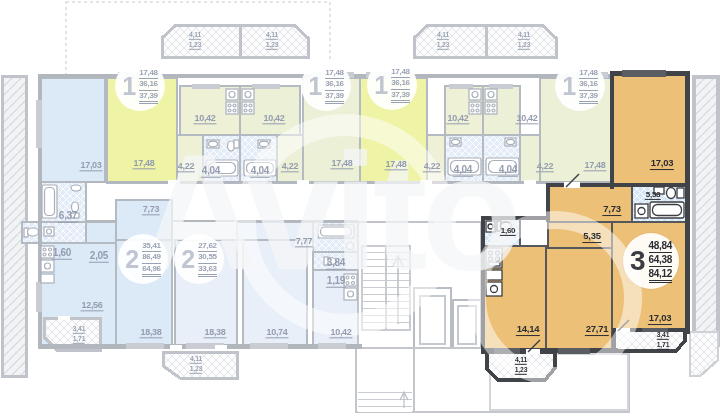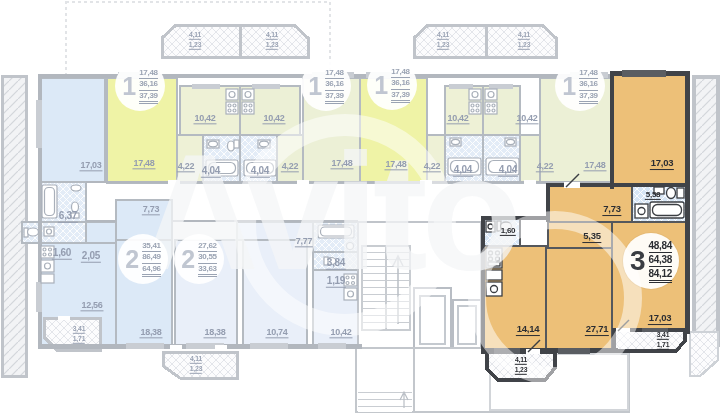--- a/index.html
+++ b/index.html
@@ -394,21 +394,21 @@
   <span class="digit">2</span>
   <div class="nums">
         <span>35,41</span>
         <span>86,49</span>
         <span class="total">64,96</span>
       </div>
 </div>
 <span class="lb lg" style="left:91px;top:166px">17,03</span>
 <span class="lb lg sm" style="left:68px;top:196px">6,37</span>
 <span class="lb lg sm" style="left:62px;top:233px">1,60</span>
-<span class="lb lg sm" style="left:91px;top:236px">2,05</span>
+<span class="lb lg sm" style="left:99px;top:236px">2,05</span>
 <span class="lb lg" style="left:151px;top:210px">7,73</span>
 <span class="lb lg" style="left:92px;top:306px">12,56</span>
 <span class="lb lg" style="left:151px;top:333px">18,38</span>
 <span class="lb2 lg" style="left:79px;top:334px">
       <span>3,41</span>
       <span>1,71</span>
     </span>
 
 <div class="badge bdg-lite" style="left:199px;top:259px">
   <span class="digit">2</span>

